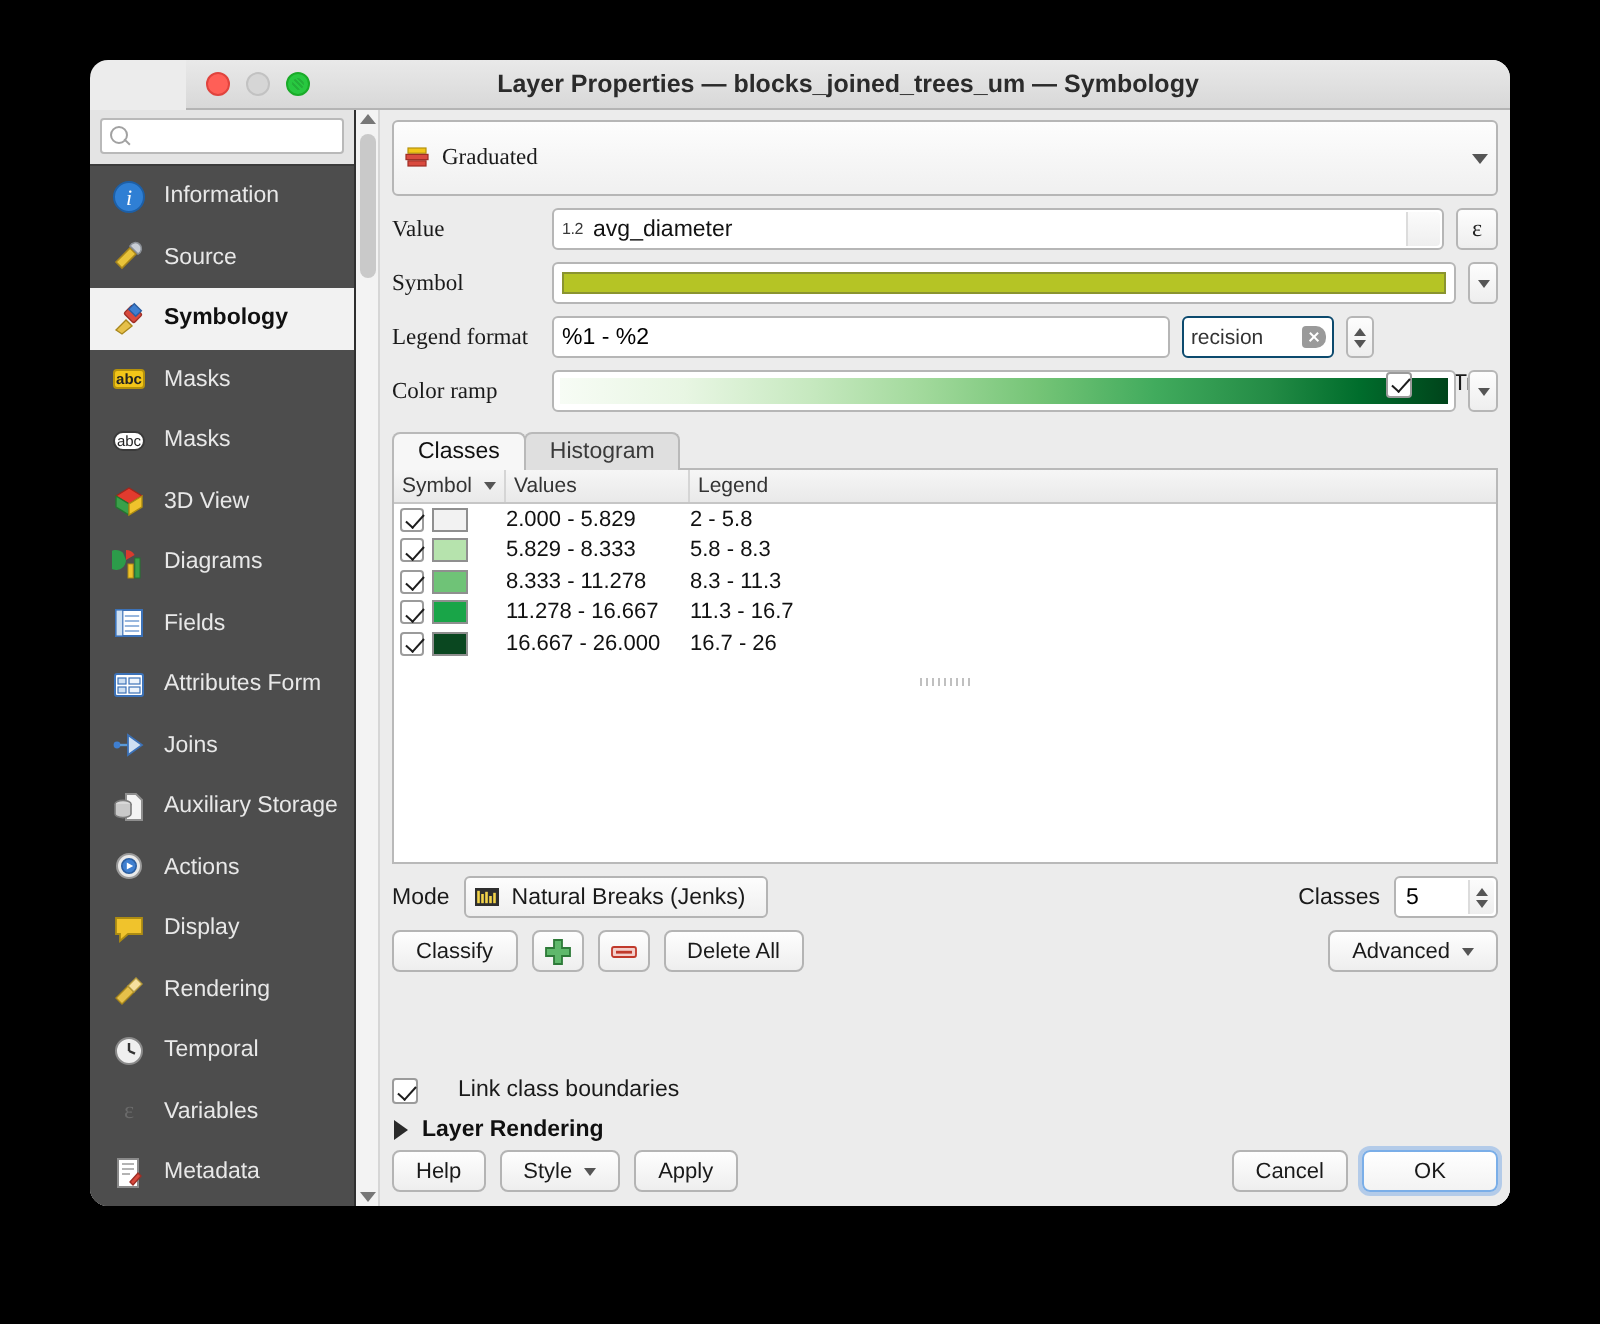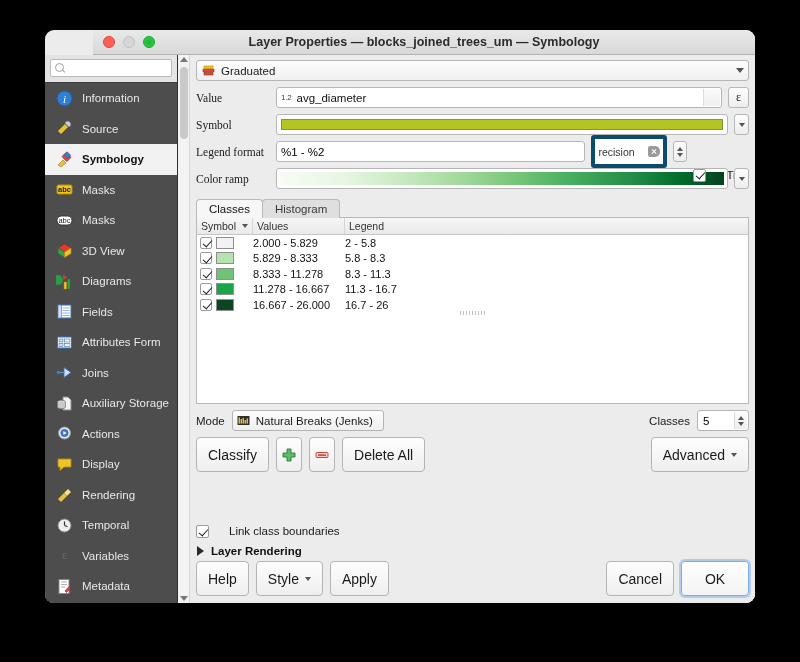--- a/index.html
+++ b/index.html
@@ -212,31 +212,32 @@
     min-height: 0;
     padding: 0;
   }
 
   
   .renderer-row {
     padding: 5px 6px 4px 6px;
     background: #ececec;
   }
   .combo {
-    height: 21px;
+    height: 38px;
     background: linear-gradient(to bottom, #fdfdfd, #f0f0f0);
     border: 1px solid #b6b6b6;
     border-radius: 3px;
     display: flex;
     align-items: center;
     padding: 0 4px;
     font-size: 11.5px;
     color: #1a1a1a;
     gap: 5px;
     position: relative;
+    font-family: Liberation Serif, serif;
   }
   .combo .caret {
     margin-left: auto;
     width: 0; height: 0;
     border-left: 4px solid transparent;
     border-right: 4px solid transparent;
     border-top: 5px solid #555;
   }
 
   
@@ -342,23 +343,23 @@
     background: #ffffff;
     border: 1px solid #b6b6b6;
     border-radius: 3px;
     display: flex; align-items: center;
     padding: 0 4px;
     font-size: 11.5px;
     min-width: 0;
   }
   .prec-box {
     flex: 0 0 76px;
-    height: 33px;
+    height: 21px;
     background: #ffffff;
-    border: 4px solid #0c4a6e;
+    border: 1px solid #0c4a6e;
     border-radius: 3px;
     display: flex; align-items: center;
     padding: 0 3px;
     font-size: 10.5px;
     color: #333;
     overflow: hidden;
     gap: 2px;
   }
   .prec-clear {
     margin-left: auto;
@@ -527,25 +528,25 @@
   
   .bottom {
     padding: 6px 6px 0 6px;
     display: flex;
     flex-direction: column;
     gap: 6px;
     flex: 0 0 auto;
   }
   .brow { display: flex; align-items: center; gap: 7px; }
   .btn {
-    height: 35px;
+    height: 21px;
     background: linear-gradient(to bottom, #fefefe, #eeeeee);
     border: 1px solid #b4b4b4;
     border-radius: 4px;
-    font-size: 14px;
+    font-size: 11px;
     color: #1a1a1a;
     display: flex;
     align-items: center;
     justify-content: center;
     padding: 0 11px;
     white-space: nowrap;
   }
   .btn.icon-only { padding: 0; width: 26px; justify-content: center; }
   .btn.primary {
     border: 1px solid #7aaee8;

